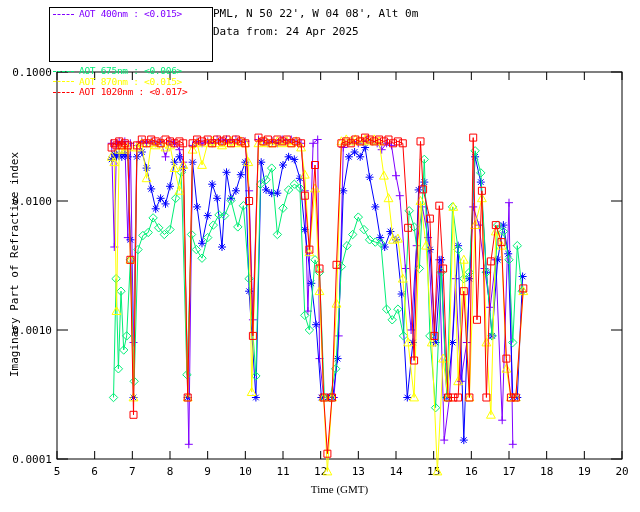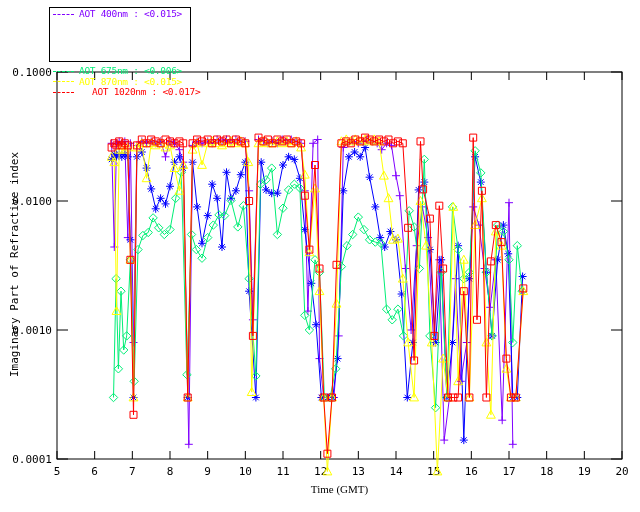--- a/index.html
+++ b/index.html
@@ -1,18 +1,18 @@
 <!DOCTYPE html>
 <html><head>
 <meta charset="utf-8">
 <style>
   html,body{margin:0;padding:0;background:#ffffff;}
   .canvas{position:relative;width:640px;height:512px;background:#ffffff;overflow:hidden;
           font-family:"DejaVu Sans Mono", monospace;}
-  .legend{position:absolute;left:49px;top:7px;width:142px;height:55px;border:1px solid #000;
+  .legend{position:absolute;left:49px;top:7px;width:164px;height:55px;border:1px solid #000;
           box-sizing:border-box;padding:1px 0 8px 3px;}
   .legend-row{height:10.4px;line-height:10.4px;font-size:10px;white-space:nowrap;display:flex;align-items:center;}
   .legend-dash{display:inline-block;width:21px;height:0;border-top:1px dashed currentColor;margin-right:5px;flex:0 0 auto;}
   .legend-label{font-size:9.5px;letter-spacing:-0.3px;}
   .hdr{position:absolute;left:213px;top:5px;font-size:11px;color:#000;line-height:18px;white-space:nowrap;}
   .ylabel{position:absolute;left:-186px;top:258px;width:400px;text-align:center;
           transform:rotate(-90deg);font-size:11px;color:#000;}
   .xlabel{position:absolute;left:57px;top:483px;width:565px;text-align:center;font-size:11px;color:#000;font-family:Liberation Serif, serif;}
   svg{position:absolute;left:0;top:0;}
   text{font-family:"DejaVu Sans Mono", monospace;}
@@ -113,22 +113,26 @@
         <span class="legend-label">AOT  400nm : &lt;0.015&gt;</span>
       </div>
       <div class="legend-row" style="color: rgb(0, 238, 118); margin-top: 47px;">
         <span class="legend-dash"></span>
         <span class="legend-label">AOT  675nm : &lt;0.006&gt;</span>
       </div>
       <div class="legend-row" style="color: rgb(255, 255, 0);">
         <span class="legend-dash"></span>
         <span class="legend-label">AOT  870nm : &lt;0.015&gt;</span>
       </div>
-      <div class="legend-row" style="color: rgb(255, 0, 0); gap: 13px;">
+      <div class="legend-row" style="color: rgb(255, 0, 0);">
         <span class="legend-dash"></span>
         <span class="legend-label">AOT 1020nm : &lt;0.017&gt;</span>
       </div>
     </div>
 
+  <div class="hdr">
+    <div>PML, N 50 22', W 04 08', Alt 0m</div>
+    <div>Data from: 24 Apr 2025</div>
+  </div>
 
   <div class="ylabel">Imaginary Part of Refractive index</div>
   <div class="xlabel">Time (GMT)</div>
 </div>
 
 </body></html>

